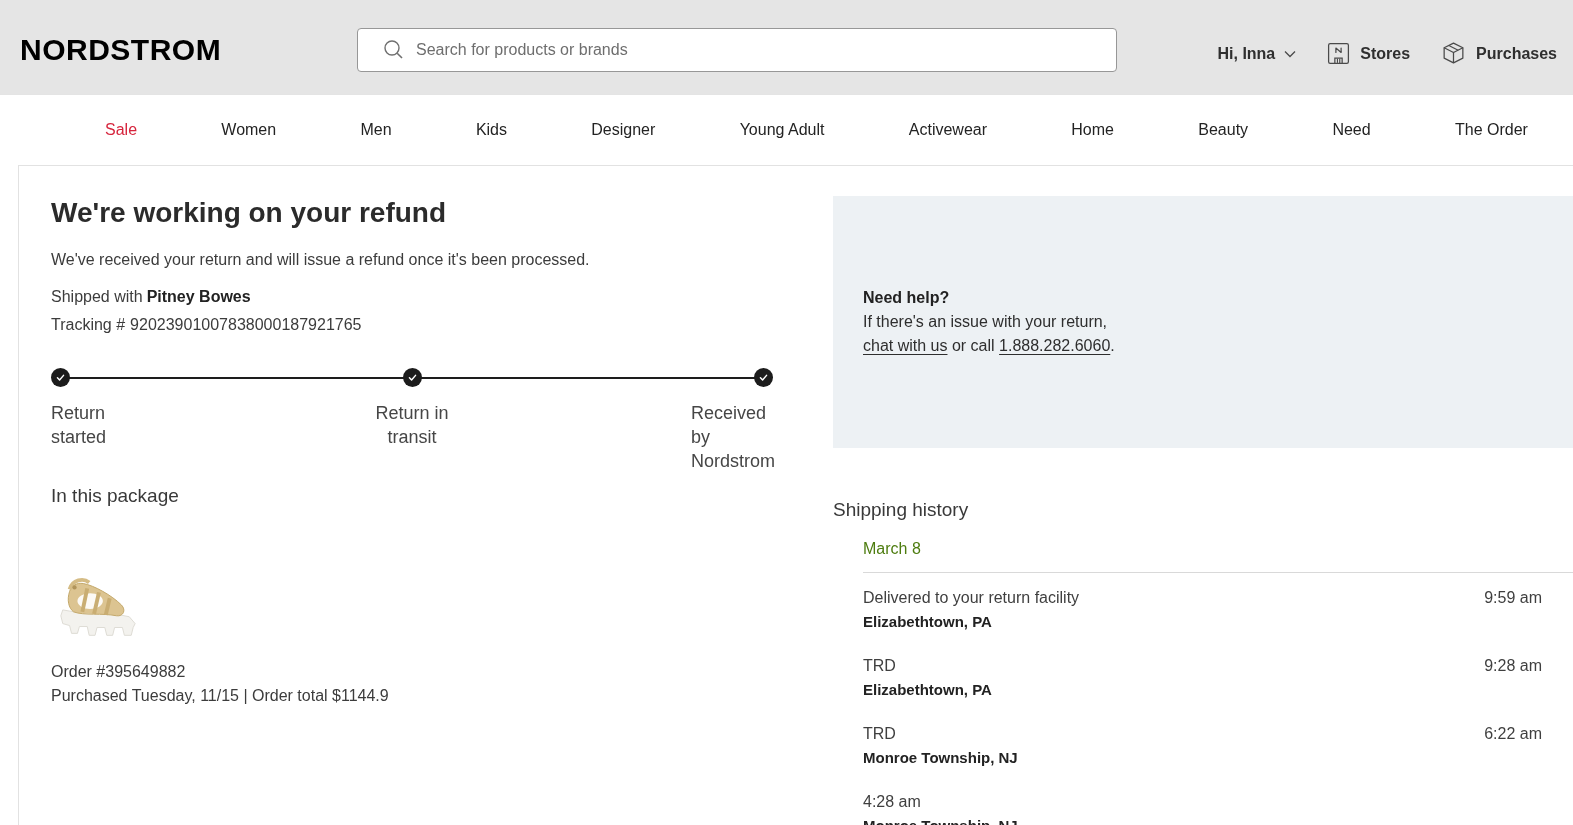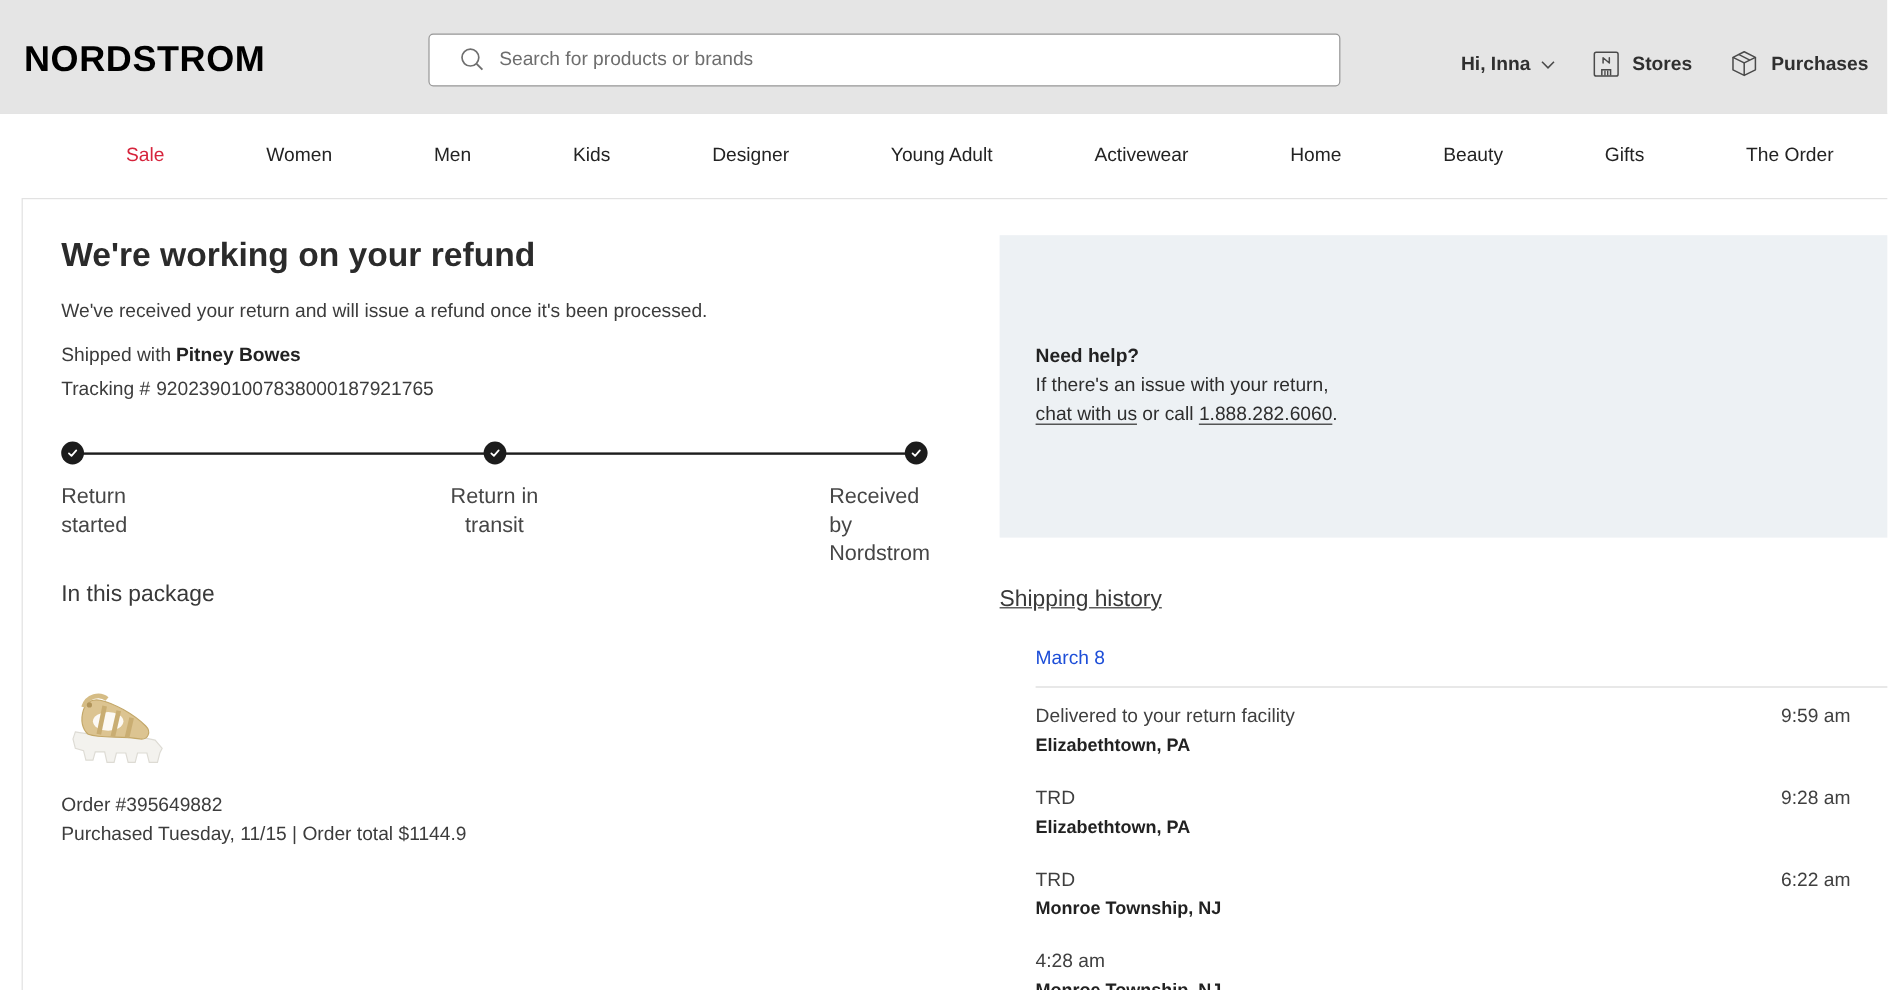--- a/index.html
+++ b/index.html
@@ -50,22 +50,22 @@
   .product-img { left:34px; top:400px; width:88px; height:80px; cursor:pointer; }
   .order-no { left:32px; top:497px; font-size:16px; color:#3c3c3c; }
   .order-meta { left:32px; top:521px; font-size:16px; color:#3c3c3c; }
 
   
   .help-box { left:814px; top:30px; width:800px; height:252px; background:#edf1f4; }
   .help-inner { position:absolute; left:30px; top:90px; font-size:16px; line-height:24px; color:#2e2e2e; }
   .help-inner .hb { font-weight:700; color:#222; }
   .link { text-decoration:underline; text-underline-offset:3px; cursor:pointer; color:#2e2e2e; }
 
-  .ship-h { left:814px; top:323px;text-decoration:underline; }
-  .hist-date { left:844px; top:374px; font-size:16px; color:#1d4ed8; }
+  .ship-h { left:814px; top:333px; }
+  .hist-date { left:844px; top:374px; font-size:16px; color:#4d7c0f; }
   .hist-divider { left:844px; top:406px; width:713px; height:1px; background:#d9d9d9; }
   .hist-list { left:844px; top:420px; width:679px; }
   .event { margin-bottom:20px; }
   .event .row1 { display:flex; justify-content:space-between; font-size:16px; line-height:24px; color:#3f3f3f; }
   .event .loc { font-size:15px; line-height:24px; font-weight:700; color:#222; }
 
   svg.icon { display:block; }
 </style>
 </head>
 <body>
@@ -115,21 +115,21 @@
   <div class="nav">
     <span class="nav-item sale">Sale</span>
     <span class="nav-item">Women</span>
     <span class="nav-item">Men</span>
     <span class="nav-item">Kids</span>
     <span class="nav-item">Designer</span>
     <span class="nav-item">Young Adult</span>
     <span class="nav-item">Activewear</span>
     <span class="nav-item">Home</span>
     <span class="nav-item">Beauty</span>
-    <span class="nav-item">Gifts</span>
+    <span class="nav-item">Need</span>
     <span class="nav-item">The Order</span>
   </div>
 
   <div class="main-box">
 
     <h1 class="abs h1">We're working on your refund</h1>
     <p class="abs subtitle">We've received your return and will issue a refund once it's been processed.</p>
 
     <p class="abs shipped">
       <span>Shipped with</span><b>Pitney Bowes</b>

